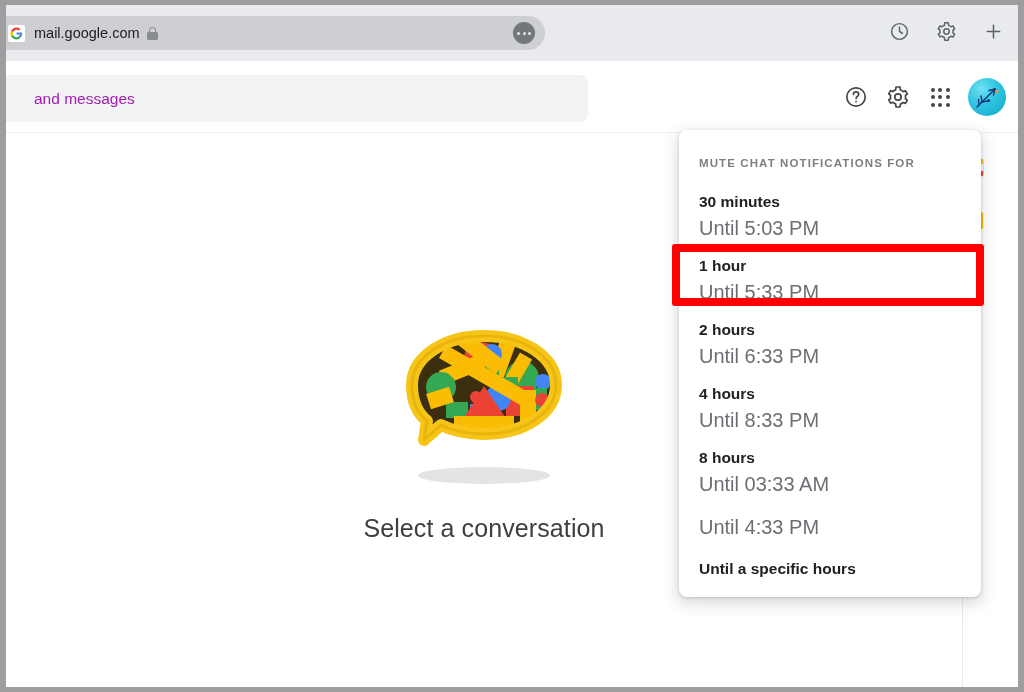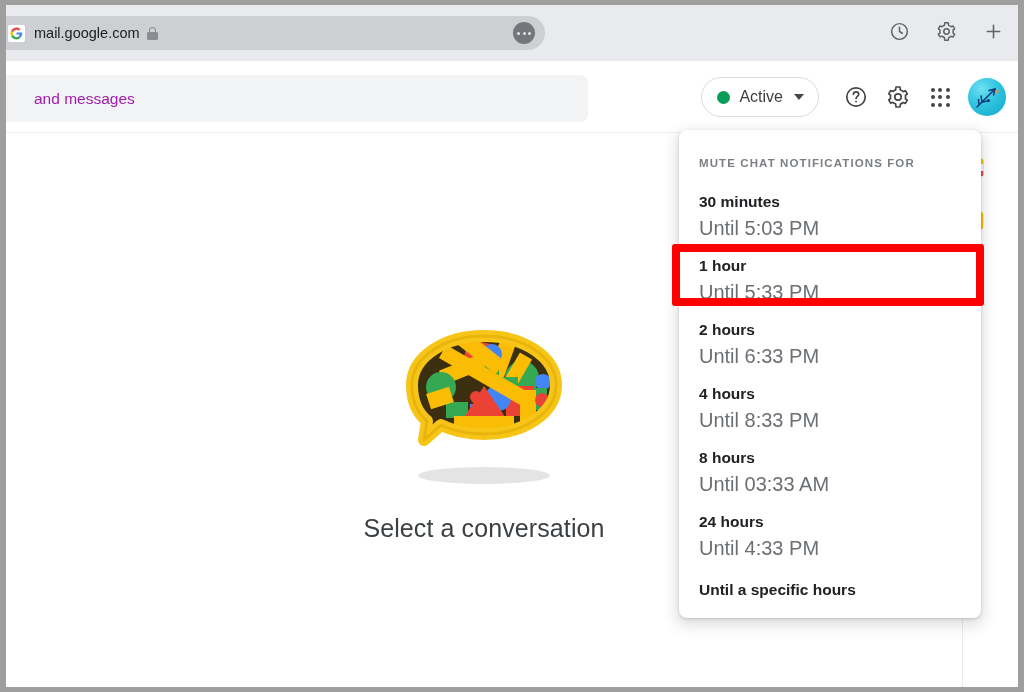--- a/index.html
+++ b/index.html
@@ -391,25 +391,20 @@
   </div>
 
   <div class="app-header">
 
     <div class="search-box">
       <span class="search-text">and messages</span>
     </div>
 
     <div class="header-right">
 
-      <div class="status-pill">
-        <span class="status-dot"></span>
-        <span class="status-label">Active</span>
-        <span class="caret-down"></span>
-      </div>
 
       <span class="hicon-btn">
         <svg width="24" height="24" viewBox="0 0 24 24" fill="none" stroke="#444746" stroke-width="1.7">
           <circle cx="12" cy="12" r="9.2"></circle>
           <path d="M9.4 9.3c0-1.5 1.2-2.5 2.7-2.5s2.6 1 2.6 2.4c0 2.3-2.6 2.1-2.6 4.3" stroke-linecap="round"></path>
           <circle cx="12.05" cy="16.6" r="0.95" fill="#444746" stroke="none"></circle>
         </svg>
       </span>
 
       <span class="hicon-btn">
@@ -560,21 +555,20 @@
       <div class="mi-title">4 hours</div>
       <div class="mi-sub">Until 8:33 PM</div>
     </div>
 
     <div class="menu-item">
       <div class="mi-title">8 hours</div>
       <div class="mi-sub">Until 03:33 AM</div>
     </div>
 
     <div class="menu-item">
-      <div class="mi-title">24 hours</div>
       <div class="mi-sub">Until 4:33 PM</div>
     </div>
 
     <div class="menu-item last">
       <div class="mi-title">Until a specific hours</div>
     </div>
   </div>
 
   <div class="annotation-box"></div>
 

